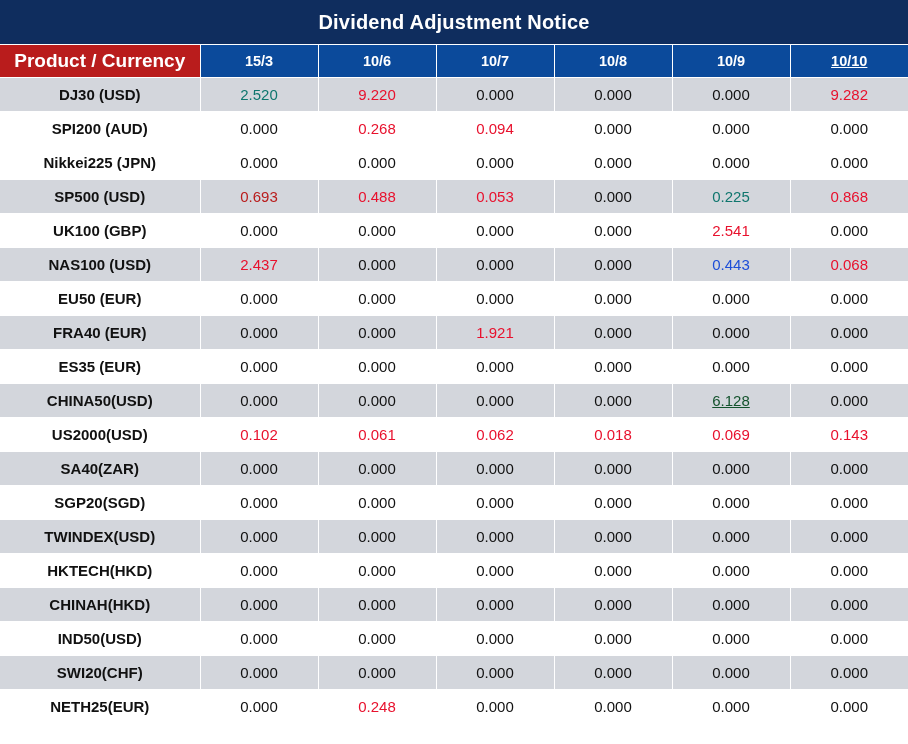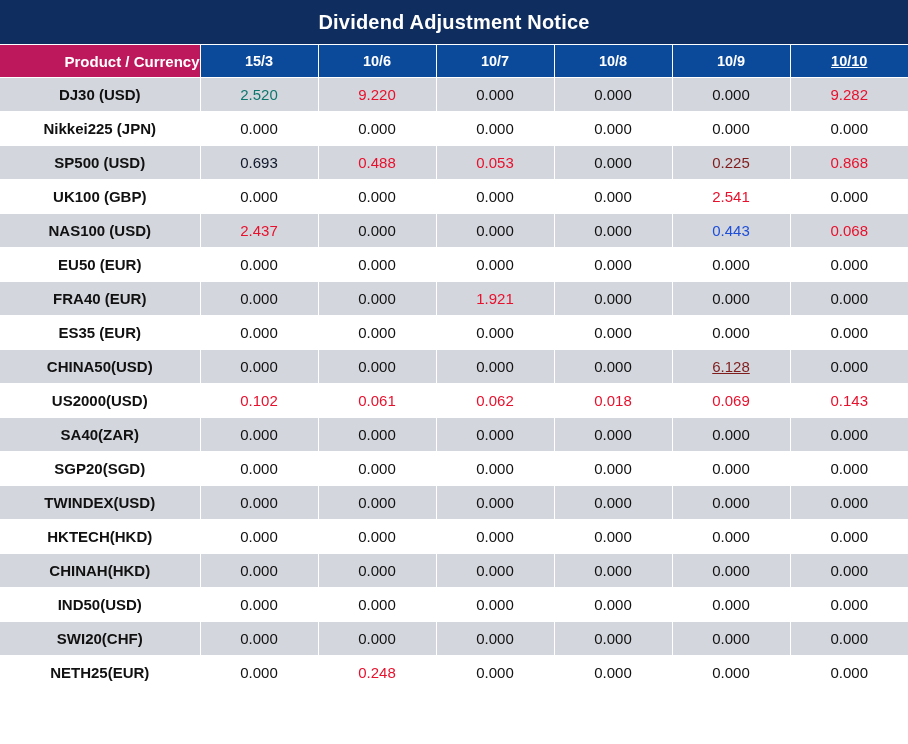--- a/index.html
+++ b/index.html
@@ -44,23 +44,22 @@
     color: #ffffff;
     font-size: 14.5px;
     font-weight: bold;
     height: 32px;
     border-right: 1px solid #ffffff;
     border-bottom: 1px solid #ffffff;
     text-align: center;
     padding: 0;
   }
   thead th.product-head {
-    background: #be185d;
-    font-size: 15px;
-    text-align: right;
+    background: #b91c1c;
+    font-size: 19px;
   }
   thead th:last-child { border-right: none; text-decoration: underline; }
   tbody td {
     height: 33px;
     font-size: 15px;
     text-align: center;
     border-right: 1px solid #ffffff;
     border-bottom: 1px solid #ffffff;
     padding: 0;
     background: #ffffff;
@@ -107,35 +106,44 @@
         <tr class="alt">
           <td class="product">DJ30 (USD)</td>
           <td class="val hl" style="color: #0f766e;">2.520</td>
           <td class="val hl" style="color: rgb(232, 17, 45);">9.220</td>
           <td class="val">0.000</td>
           <td class="val">0.000</td>
           <td class="val">0.000</td>
           <td class="val hl" style="color: rgb(232, 17, 45);">9.282</td>
         </tr>
         <tr>
+          <td class="product">SPI200 (AUD)</td>
+          <td class="val">0.000</td>
+          <td class="val hl" style="color: rgb(232, 17, 45);">0.268</td>
+          <td class="val hl" style="color: rgb(232, 17, 45);">0.094</td>
+          <td class="val">0.000</td>
+          <td class="val">0.000</td>
+          <td class="val">0.000</td>
+        </tr>
+        <tr>
           <td class="product">Nikkei225 (JPN)</td>
           <td class="val">0.000</td>
           <td class="val">0.000</td>
           <td class="val">0.000</td>
           <td class="val">0.000</td>
           <td class="val">0.000</td>
           <td class="val">0.000</td>
         </tr>
         <tr class="alt">
           <td class="product">SP500 (USD)</td>
-          <td class="val hl" style="color: #0f172a; margin-left: 33px;">0.693</td>
+          <td class="val hl" style="color: #b91c1c; margin-left: 33px;">0.693</td>
           <td class="val hl" style="color: rgb(232, 17, 45);">0.488</td>
           <td class="val hl" style="color: rgb(232, 17, 45);">0.053</td>
           <td class="val">0.000</td>
-          <td class="val hl" style="color: #7f1d1d;">0.225</td>
+          <td class="val hl" style="color: #0f766e;">0.225</td>
           <td class="val hl" style="color: rgb(232, 17, 45);">0.868</td>
         </tr>
         <tr>
           <td class="product">UK100 (GBP)</td>
           <td class="val">0.000</td>
           <td class="val">0.000</td>
           <td class="val">0.000</td>
           <td class="val">0.000</td>
           <td class="val hl" style="color: rgb(232, 17, 45);">2.541</td>
           <td class="val">0.000</td>
@@ -175,21 +183,21 @@
           <td class="val">0.000</td>
           <td class="val">0.000</td>
           <td class="val">0.000</td>
         </tr>
         <tr class="alt">
           <td class="product">CHINA50(USD)</td>
           <td class="val">0.000</td>
           <td class="val">0.000</td>
           <td class="val">0.000</td>
           <td class="val">0.000</td>
-          <td class="val hl" style="color: #7f1d1d; text-decoration: underline;">6.128</td>
+          <td class="val hl" style="color: #14532d; text-decoration: underline;">6.128</td>
           <td class="val">0.000</td>
         </tr>
         <tr>
           <td class="product">US2000(USD)</td>
           <td class="val hl" style="color: rgb(232, 17, 45);">0.102</td>
           <td class="val hl" style="color: rgb(232, 17, 45);">0.061</td>
           <td class="val hl" style="color: rgb(232, 17, 45);">0.062</td>
           <td class="val hl" style="color: rgb(232, 17, 45);">0.018</td>
           <td class="val hl" style="color: rgb(232, 17, 45);">0.069</td>
           <td class="val hl" style="color: rgb(232, 17, 45);">0.143</td>

